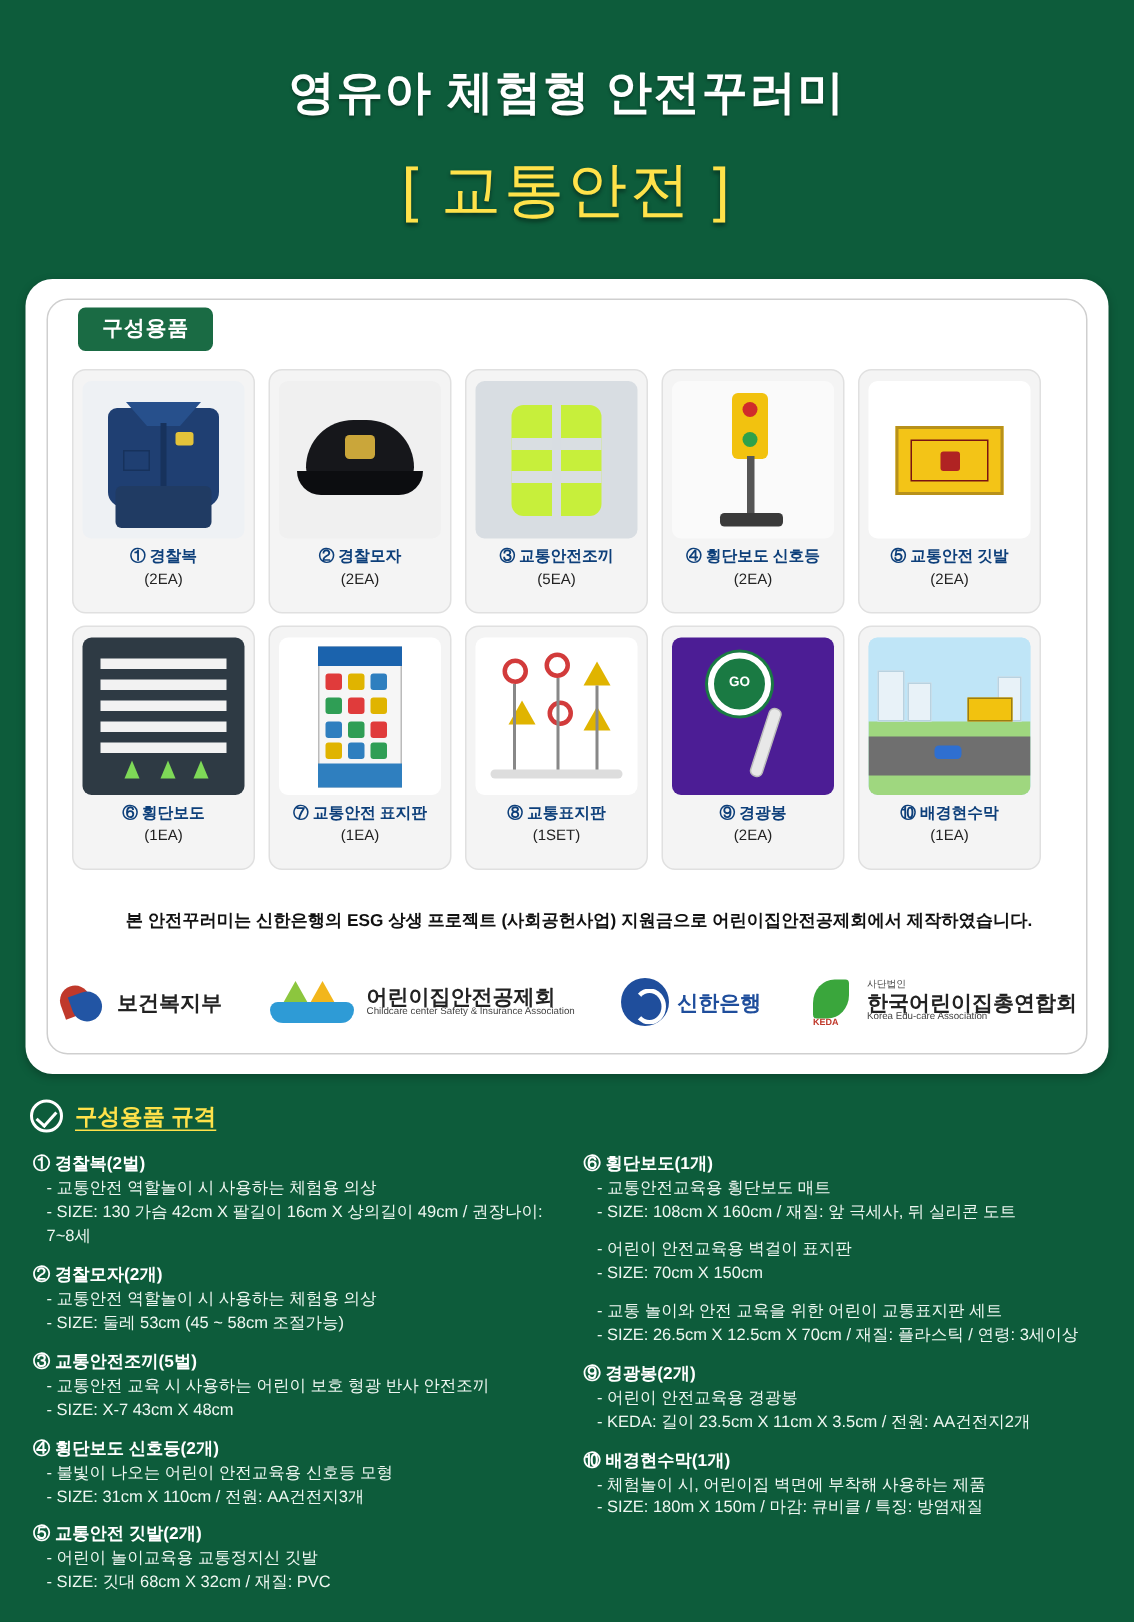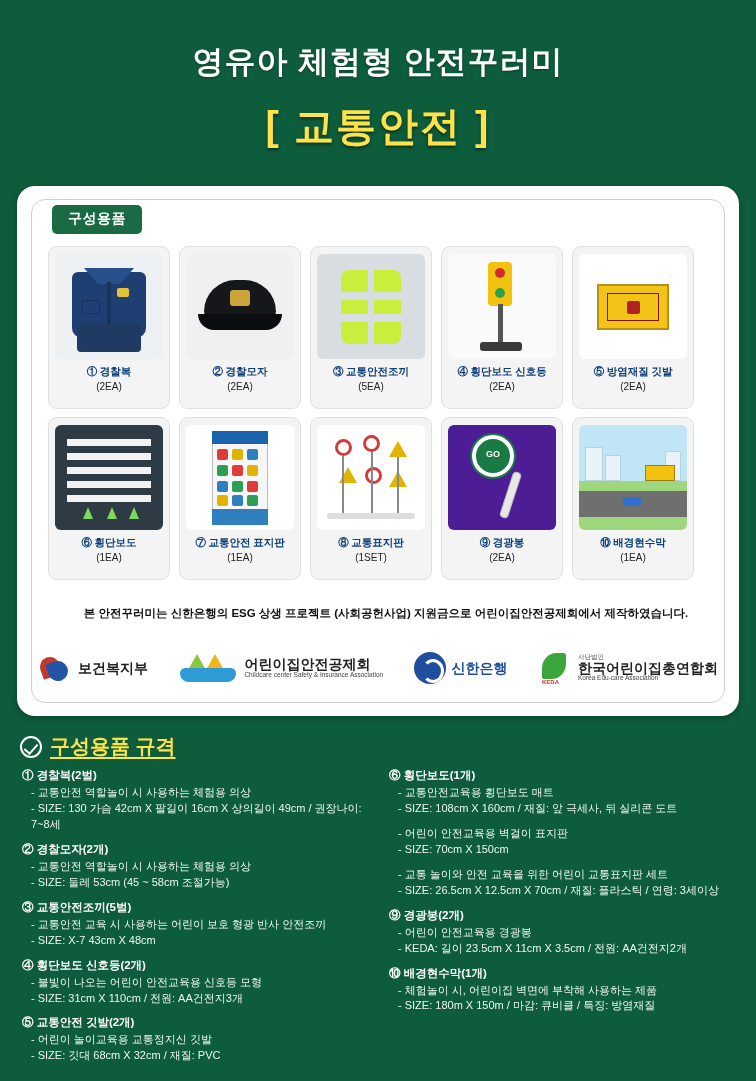--- a/index.html
+++ b/index.html
@@ -23,21 +23,21 @@
     color: #ffffff;
     font-size: 31px;
     font-weight: bold;
     letter-spacing: 1px;
     text-shadow: 0 1px 2px rgba(0,0,0,.35);
   }
   .header .title2 {
     margin-top: 16px;
     color: #ffe24a;
     font-size: 40px;
-    font-weight: bold;
+    font-weight: normal;
     letter-spacing: 2px;
     text-shadow: 0 2px 3px rgba(0,0,0,.45);
   }
   
   .card {
     position: absolute;
     left: 17px; top: 186px;
     width: 722px; height: 530px;
     background: #ffffff;
     border-radius: 18px;
@@ -141,21 +141,21 @@
     content: "";
     position: absolute;
     left: 5px; top: 3px;
     width: 6px; height: 11px;
     border: solid #fff;
     border-width: 0 2.5px 2.5px 0;
     transform: rotate(42deg);
   }
   .spec-header .stitle {
     color: #ffe24a;
-    font-size: 20px;
+    font-size: 15px;
     font-weight: bold;
     text-decoration: underline;
     text-underline-offset: 4px;
     text-align: right;
   }
   .spec-cols {
     position: absolute;
     left: 22px; top: 768px;
     width: 716px;
     display: flex;
@@ -412,21 +412,21 @@
       <div class="qty">(2EA)</div>
     </div>
 
     <div class="item">
       <div class="thumb t-flag">
         <div class="cloth"></div>
           <div class="cl-in"></div>
           <div class="seal"></div>
       </div>
       <div class="name">
-        <span>⑤</span> <span>방염재질 깃발</span>
+        <span>⑤</span> <span>교통안전 깃발</span>
       </div>
       <div class="qty">(2EA)</div>
     </div>
 
     <div class="item">
       <div class="thumb t-cross">
         <div class="stripe" style="top:14px"></div>
         <div class="stripe" style="top:28px"></div>
         <div class="stripe" style="top:42px"></div>
         <div class="stripe" style="top:56px"></div>

